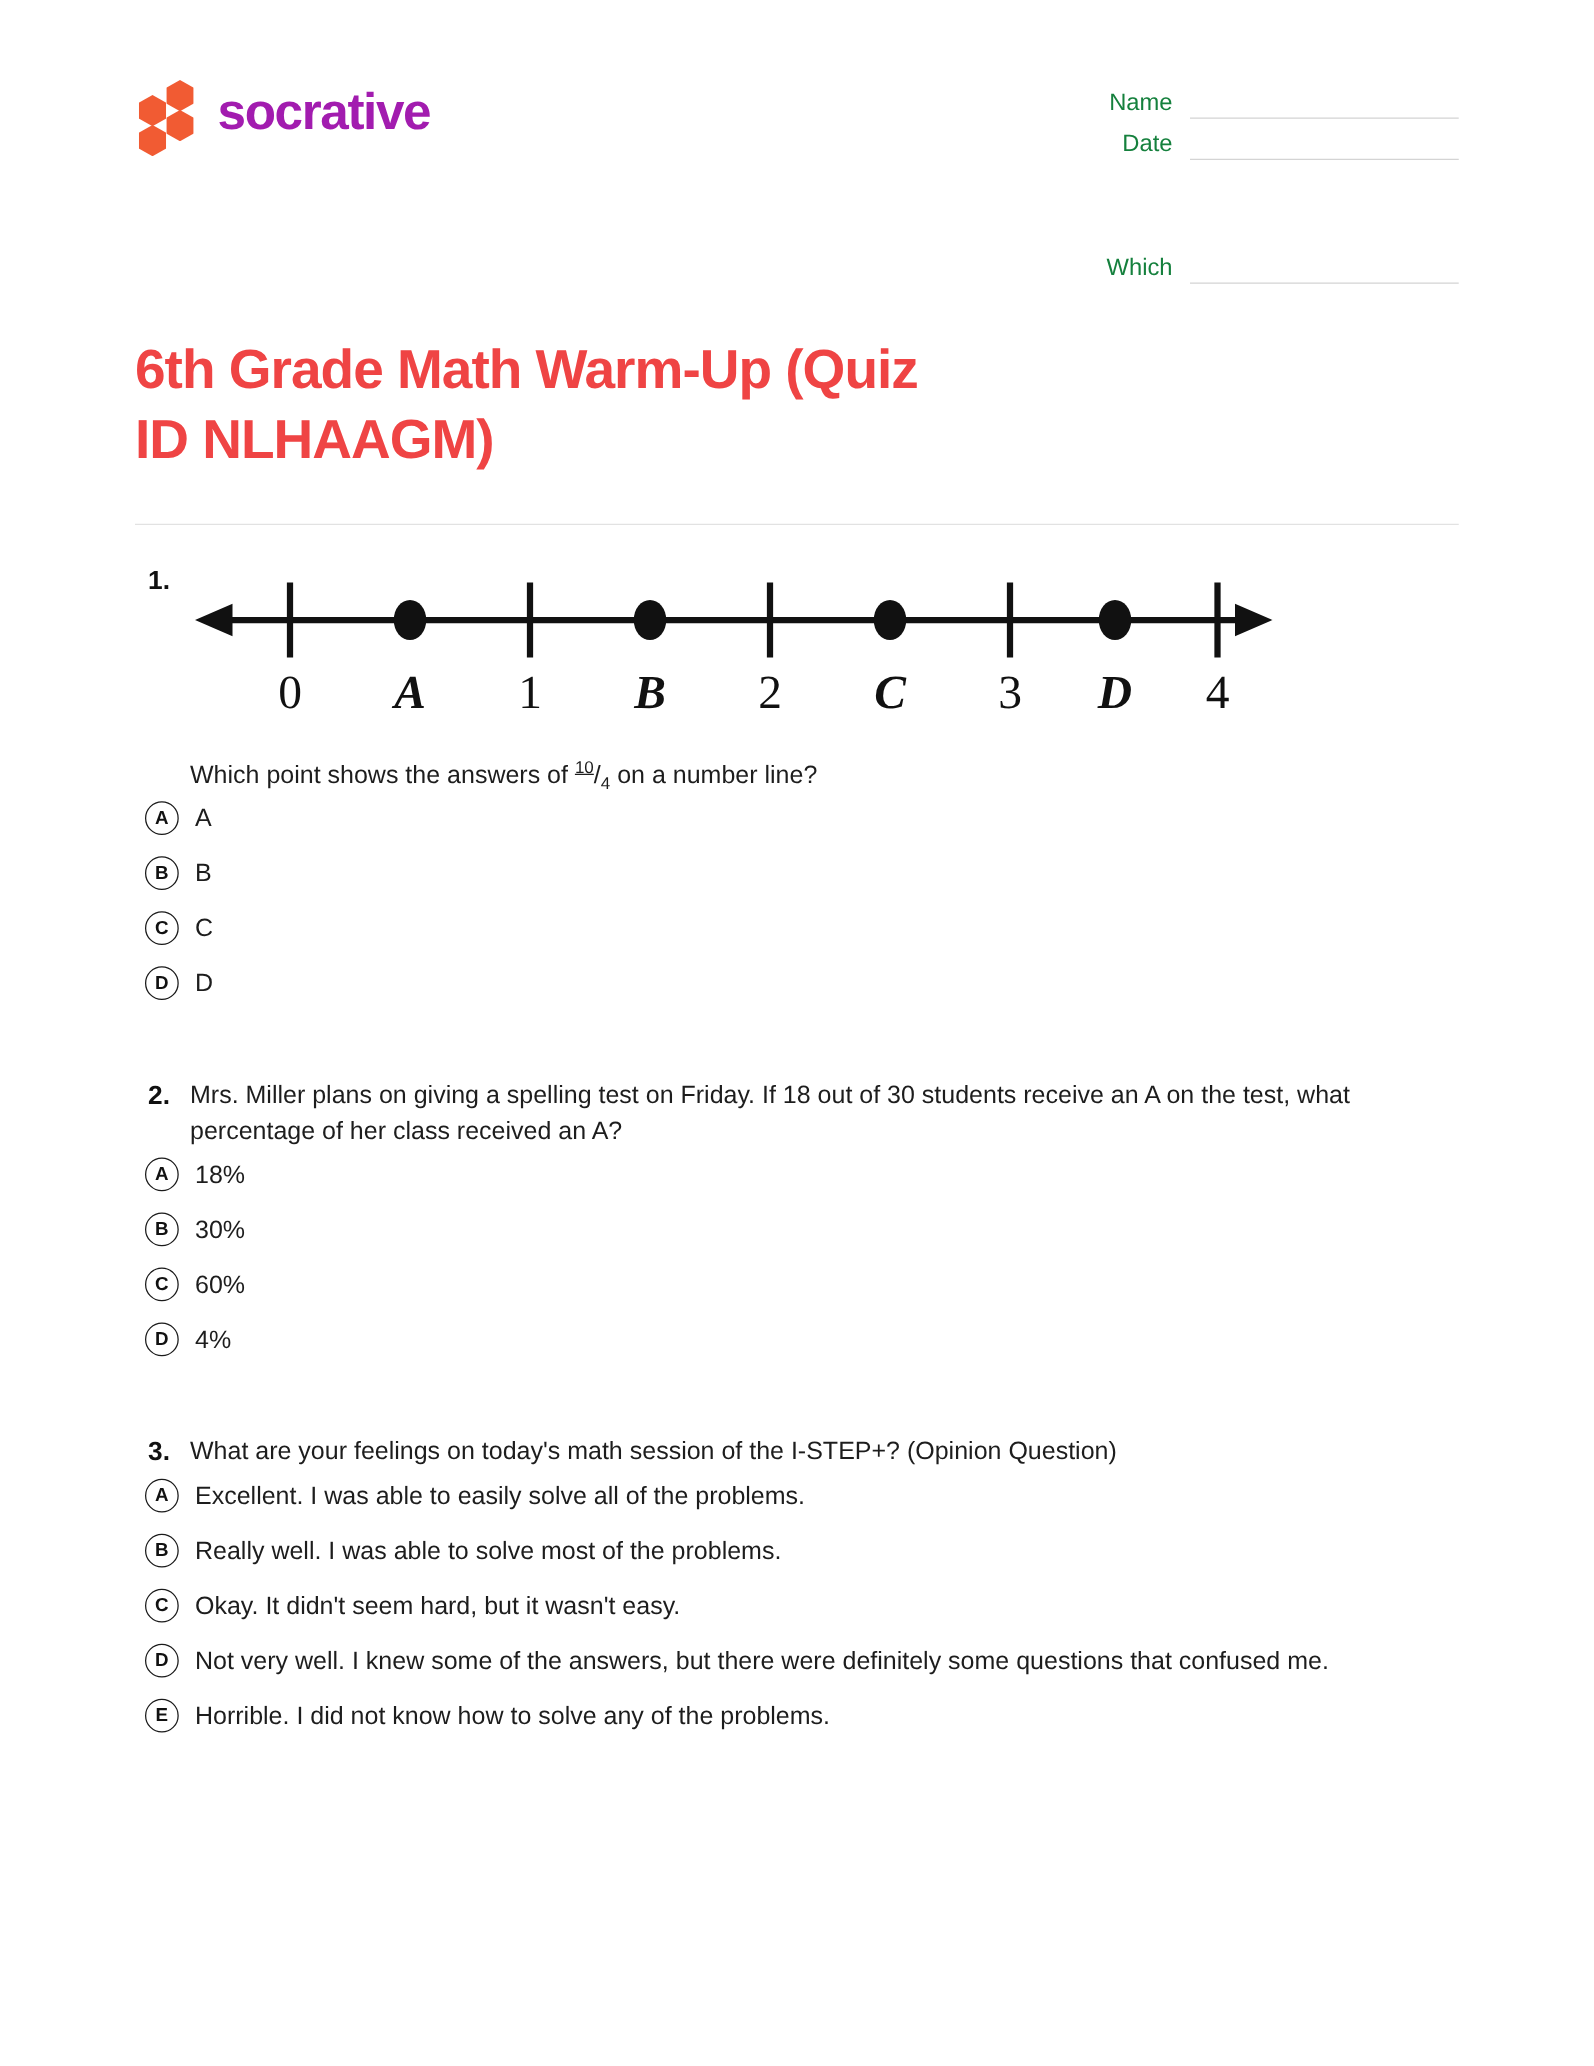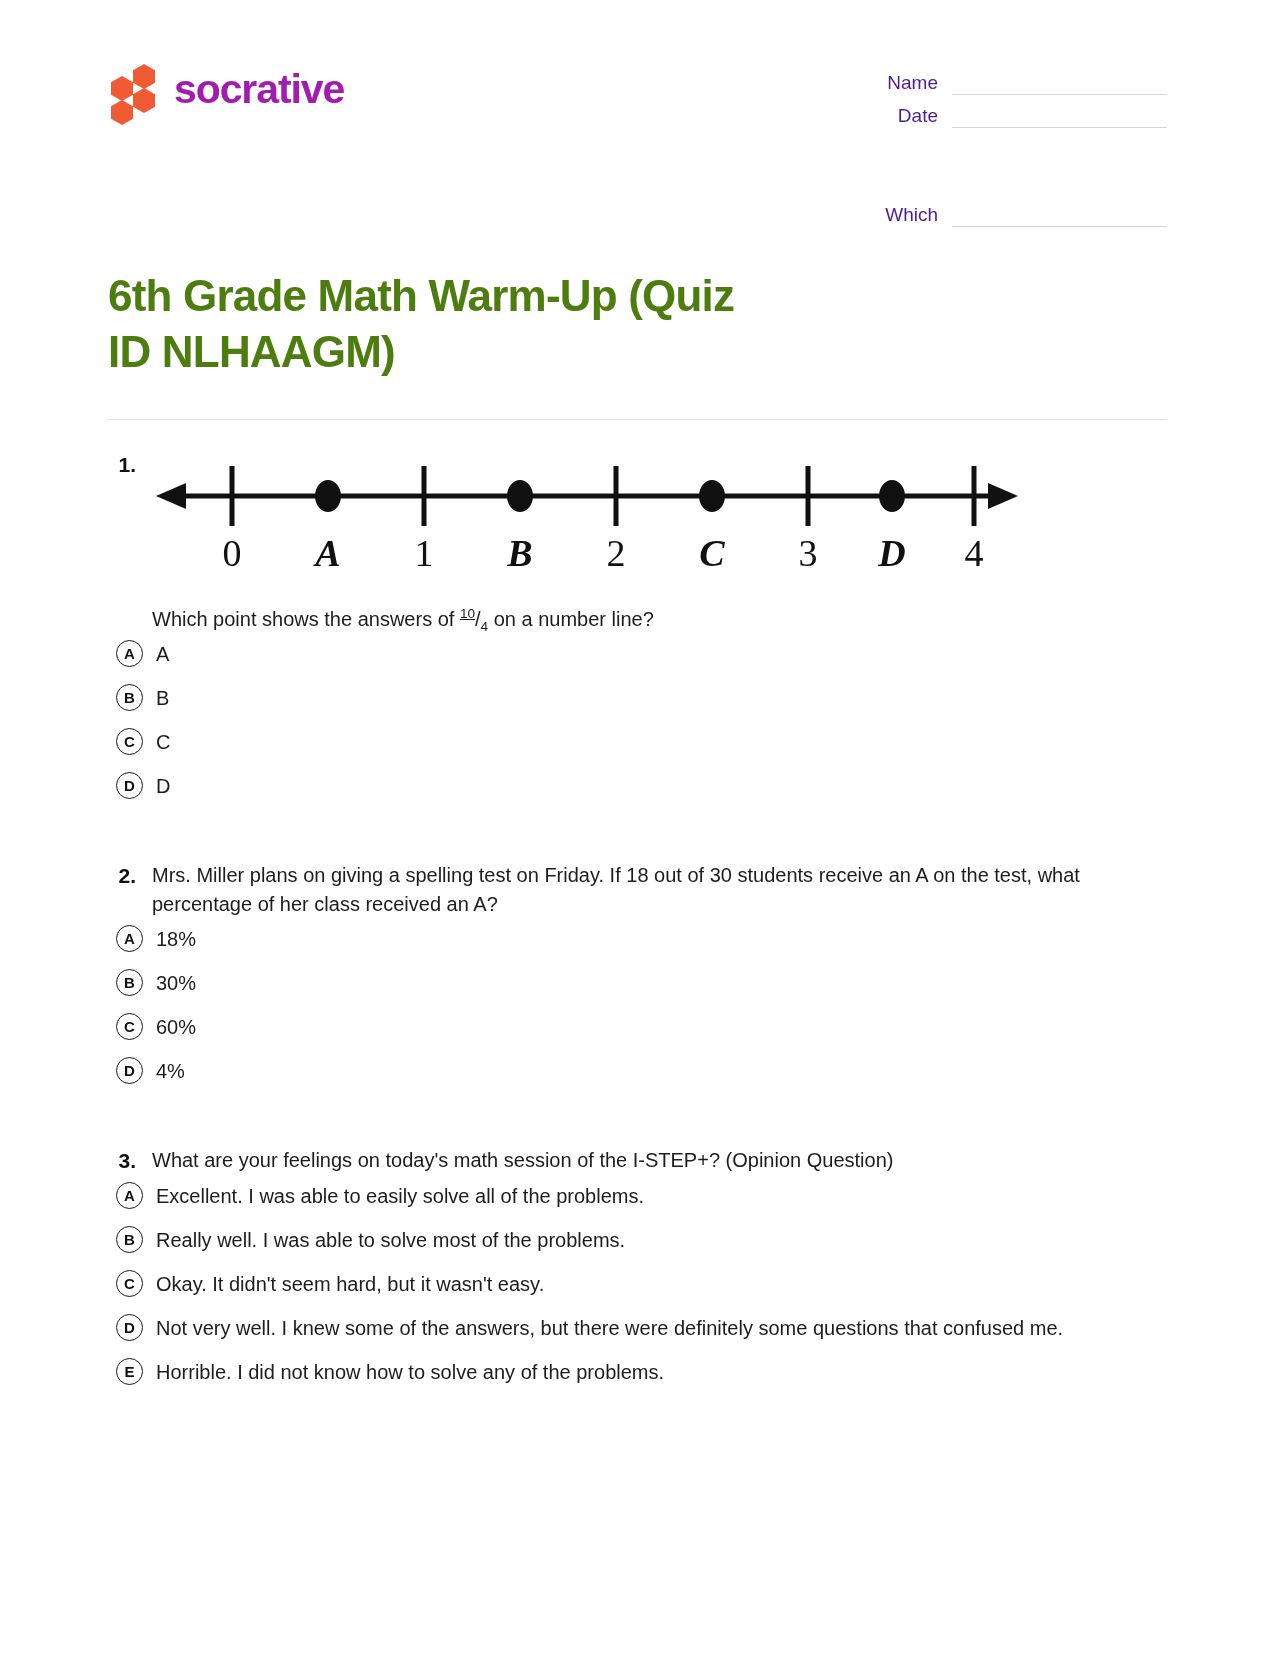--- a/index.html
+++ b/index.html
@@ -71,21 +71,21 @@
   }
   .meta-row {
     display: flex;
     align-items: flex-end;
     justify-content: flex-end;
     gap: 14px;
     margin-bottom: 11px;
   }
   .meta-label {
     font-size: 19px;
-    color: #4c1d95;
+    color: #15803d;
     white-space: nowrap;
     line-height: 1;
     padding-bottom: 3px;
   }
   .meta-line {
     width: 215px;
     border-bottom: 1.5px solid #d4d4d4;
     height: 20px;
   }
   .meta-spacer { height: 66px; }
@@ -93,21 +93,21 @@
   
   .title-block {
     padding: 30px 108px 0 108px;
     max-width: 860px;
   }
   .quiz-title {
     font-size: 44px;
     font-weight: 700;
     letter-spacing: -0.8px;
     line-height: 1.28;
-    color: #4d7c0f;
+    color: #ef4444;
     margin: 0;
   }
 
   .divider {
     margin: 38px 108px 0 108px;
     border-top: 1.5px solid #e2e2e2;
   }
 
   
   .questions {

